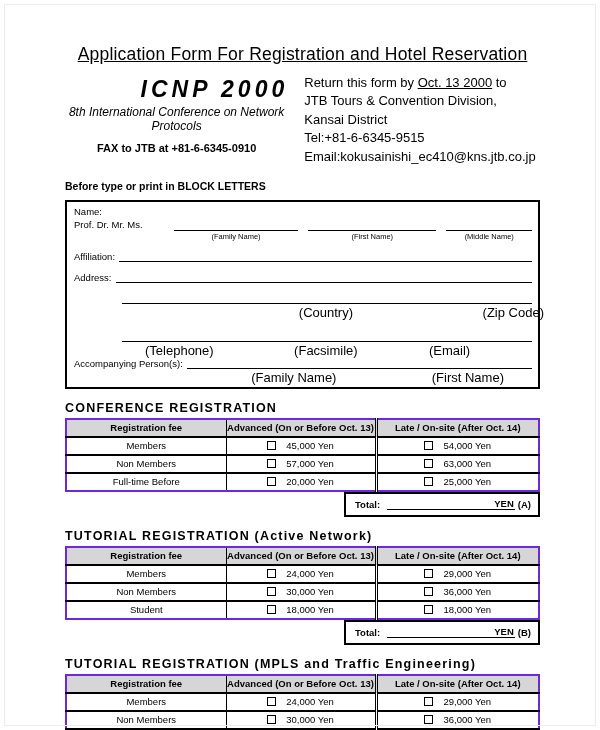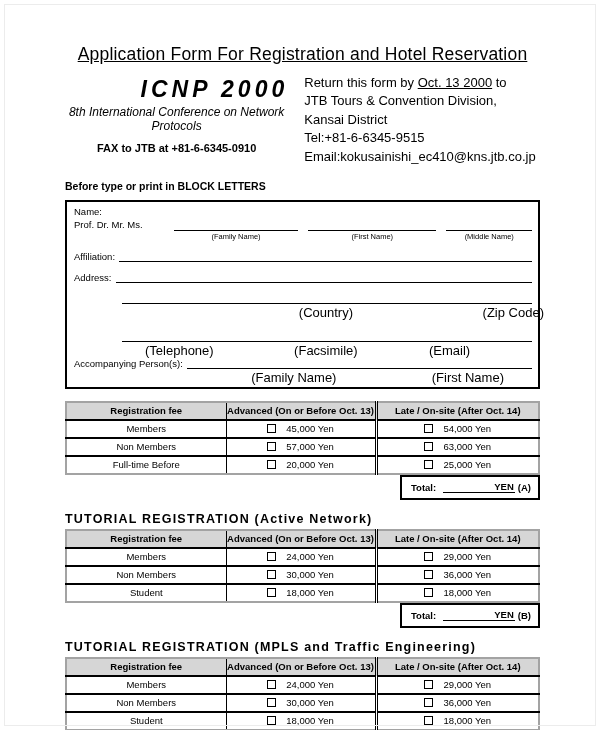--- a/index.html
+++ b/index.html
@@ -34,28 +34,28 @@
   .addr-row { margin-top:9px; }
   .indent-line { margin-left:48px; border-bottom:1px solid #000; height:14px; }
   .addr2 { margin-top:6px; }
   .contact-line { margin-top:12px; }
   .sub-row { position:relative; height:10px; font-size:13px; margin-top:1px; }
   .sub-row span { position:absolute; transform:translateX(-50%); white-space:nowrap; }
   .acc-row { margin-top:4px;text-align:right; }
 
   .section { margin-top:12px; }
   .section-title { font-weight:bold; font-size:12.5px; letter-spacing:1.2px; margin-bottom:3px; white-space:nowrap; }
-  table.fee-table { width:100%; border-collapse:collapse; table-layout:fixed; border:2px solid #a3a3a3; }
+  table.fee-table { width:100%; border-collapse:collapse; table-layout:fixed; border:2px solid #6d28d9; }
   table.fee-table th, table.fee-table td { border:1px solid #000; font-size:9.5px; text-align:center; padding:2px 0 3px 0; }
   table.fee-table th { background:#d6d6d6; font-weight:bold; }
   table.fee-table td { border-top-width:2px; }
   table.fee-table th:nth-child(3), table.fee-table td:nth-child(3) { border-left:3px double #000; }
   .cbx { display:inline-block; width:7px; height:7px; border:1px solid #000; margin-right:10px; vertical-align:-1px; }
 
-  .total-row { width:140px; margin-left:auto; border:2px solid #000; box-sizing:border-box; display:flex; align-items:flex-end; padding:4px 7px 5px 9px; font-size:9.5px; font-weight:bold; background:#fff; }
+  .total-row { width:196px; margin-left:auto; border:2px solid #000; box-sizing:border-box; display:flex; align-items:flex-end; padding:4px 7px 5px 9px; font-size:9.5px; font-weight:bold; background:#fff; }
   .total-line { flex:1; border-bottom:1px solid #000; height:10px; margin-left:7px; }
   .total-unit { border-bottom:1px solid #000; padding:0 1px 0 3px; }
   .total-tag { margin-left:3px; }
 </style>
 </head>
 <body>
 
 <div class="page">
 
   <h1 class="doc-title">Application Form For Registration and Hotel Reservation</h1>
@@ -121,20 +121,21 @@
       <span>Accompanying Person(s):</span>
       <span class="fill-line"></span>
     </div>
     <div class="sub-row">
       <span style="left:48%;">(Family Name)</span>
       <span style="left:86%;">(First Name)</span>
     </div>
   </div>
 
   <div class="section">
+    <div class="section-title">CONFERENCE REGISTRATION</div>
     <table class="fee-table">
       <colgroup>
           <col style="width:160px">
           <col style="width:150px">
           <col>
         </colgroup>
       <tbody>
           <tr>
         <th>Registration fee</th>
         <th>Advanced (On or Before Oct. 13)</th>

